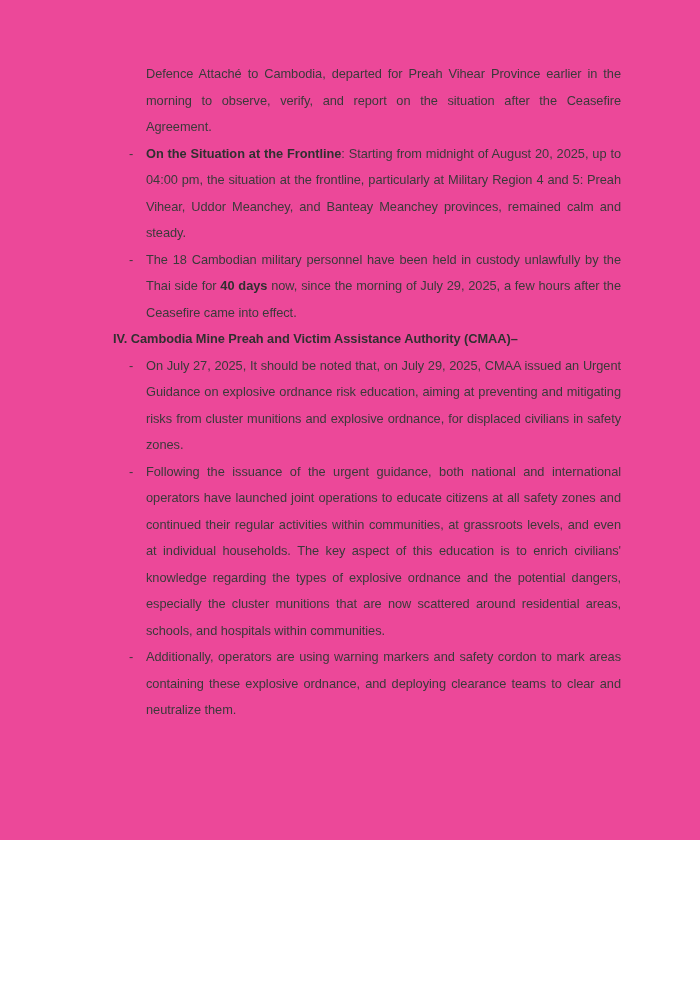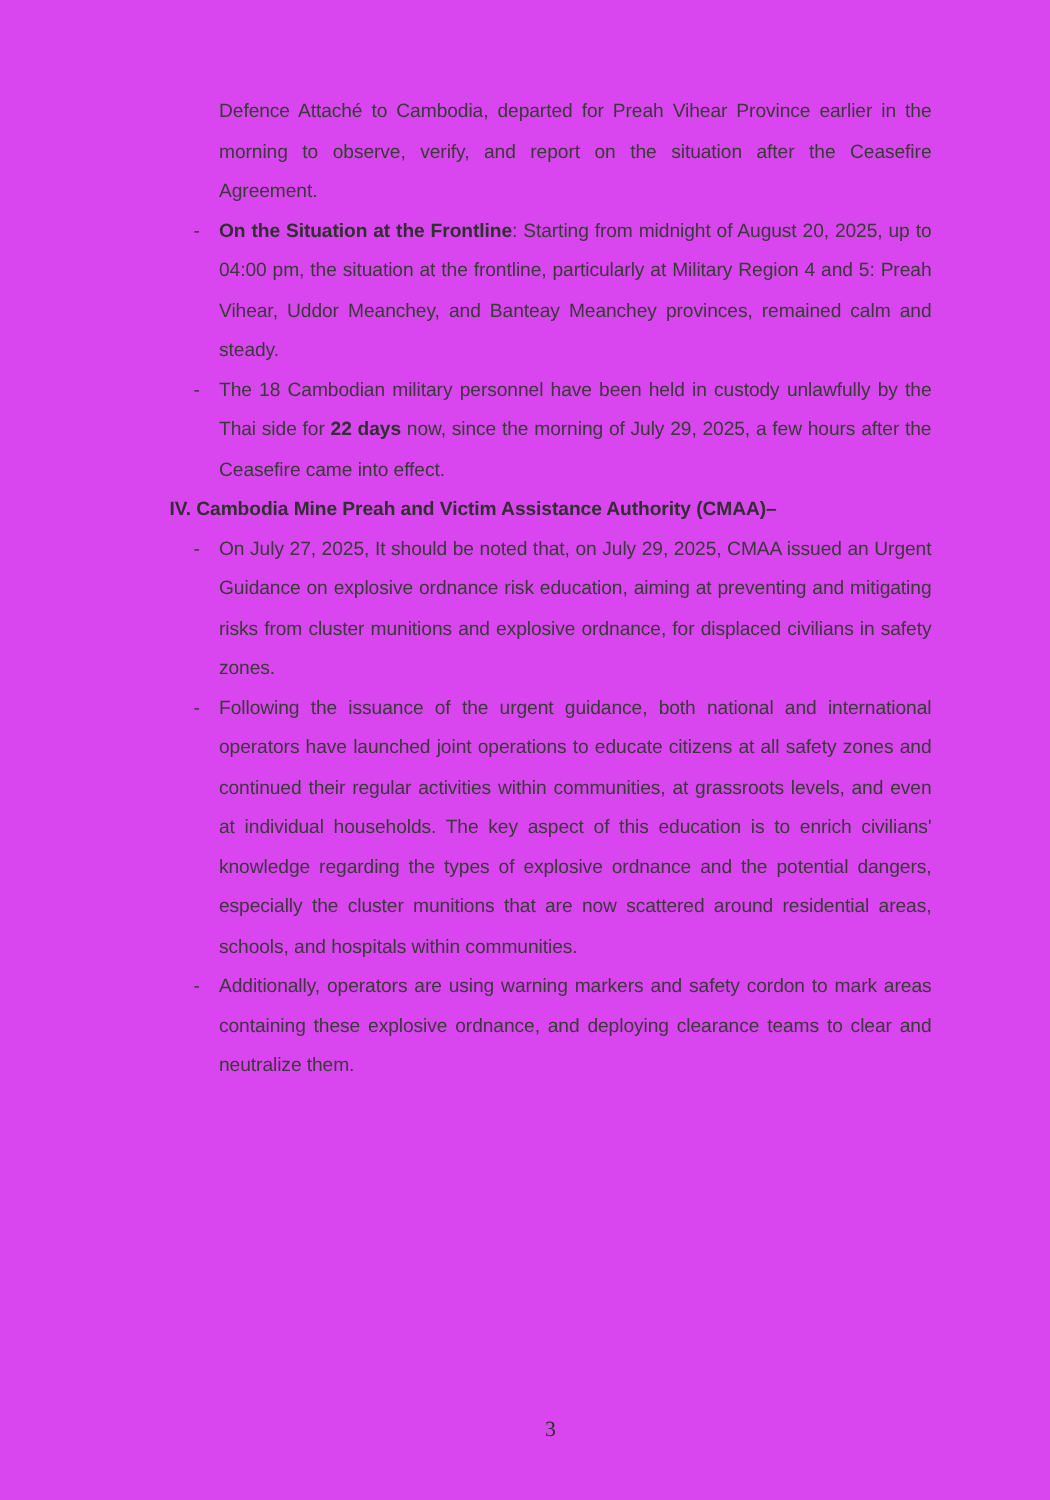--- a/index.html
+++ b/index.html
@@ -3,22 +3,22 @@
 <meta charset="utf-8">
 <style>
   html, body {
     margin: 0;
     padding: 0;
     background: #ffffff;
   }
   .page {
     position: relative;
     width: 700px;
-    height: 1000px;
-    background: #d946ef;
+    height: 840px;
+    background: #ec4899;
     font-family: "Liberation Sans", "DejaVu Sans", sans-serif;
     color: #3a3a3a;
     overflow: hidden;
   }
   .content {
     position: absolute;
     left: 113px;
     top: 61px;
     width: 508px;
     font-size: 12.8px;
@@ -71,21 +71,21 @@
 
 <div class="page">
   <div class="content">
       <div class="block cont"><span class="r">Defence Attaché to Cambodia, departed for Preah Vihear Province earlier in the morning to observe, verify, and report on the situation after the Ceasefire Agreement.</span></div>
       <div class="block bullet">
         <span class="dash">-</span>
         <div class="btext"><span class="b">On the Situation at the Frontline</span><span class="r">: Starting from midnight of August 20, 2025, up to 04:00 pm, the situation at the frontline, particularly at Military Region 4 and 5: Preah Vihear, Uddor Meanchey, and Banteay Meanchey provinces, remained calm and steady.</span></div>
       </div>
       <div class="block bullet">
         <span class="dash">-</span>
-        <div class="btext"><span class="r">The 18 Cambodian military personnel have been held in custody unlawfully by the Thai side for </span><span class="b">22 days</span><span class="r"> now, since the morning of July 29, 2025, a few hours after the Ceasefire came into effect.</span></div>
+        <div class="btext"><span class="r">The 18 Cambodian military personnel have been held in custody unlawfully by the Thai side for </span><span class="b">40 days</span><span class="r"> now, since the morning of July 29, 2025, a few hours after the Ceasefire came into effect.</span></div>
       </div>
       <div class="block heading"><span class="b">IV. Cambodia Mine Preah and Victim Assistance Authority (CMAA)–</span></div>
       <div class="block bullet">
         <span class="dash">-</span>
         <div class="btext"><span class="r">On July 27, 2025, It should be noted that, on July 29, 2025, CMAA issued an Urgent Guidance on explosive ordnance risk education, aiming at preventing and mitigating risks from cluster munitions and explosive ordnance, for displaced civilians in safety zones.</span></div>
       </div>
       <div class="block bullet">
         <span class="dash">-</span>
         <div class="btext"><span class="r">Following the issuance of the urgent guidance, both national and international operators have launched joint operations to educate citizens at all safety zones and continued their regular activities within communities, at grassroots levels, and even at individual households. The key aspect of this education is to enrich civilians' knowledge regarding the types of explosive ordnance and the potential dangers, especially the cluster munitions that are now scattered around residential areas, schools, and hospitals within communities.</span></div>
       </div>

